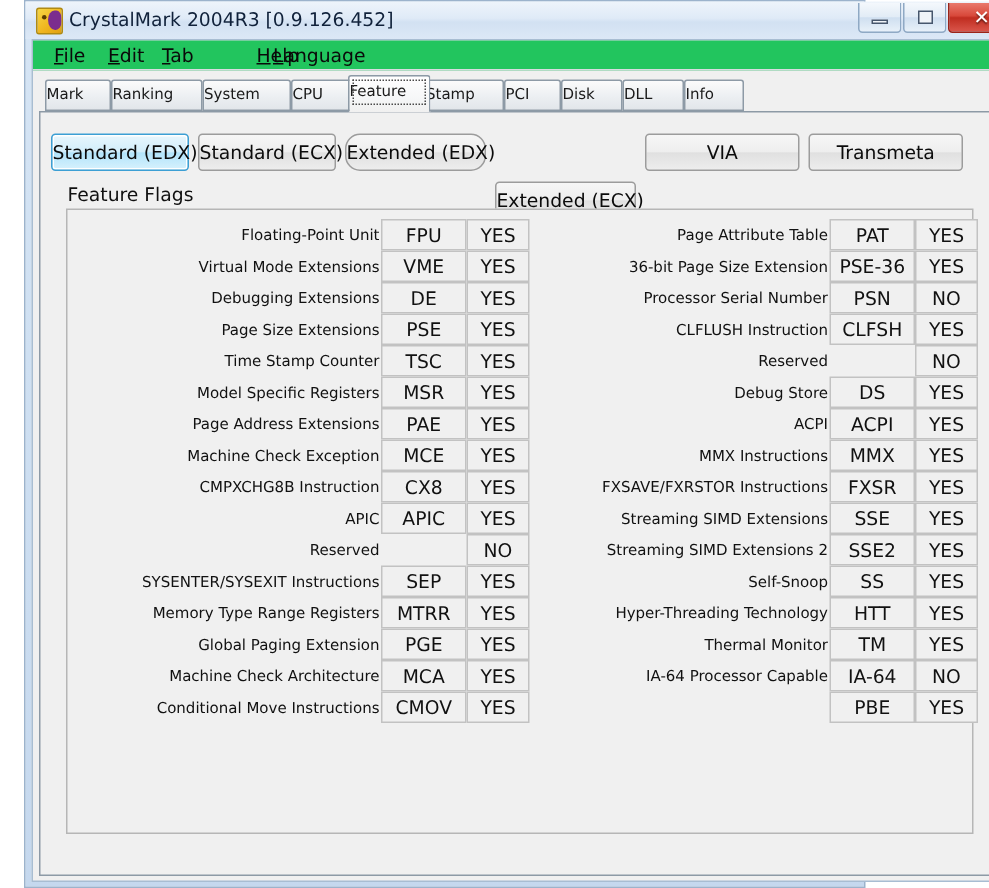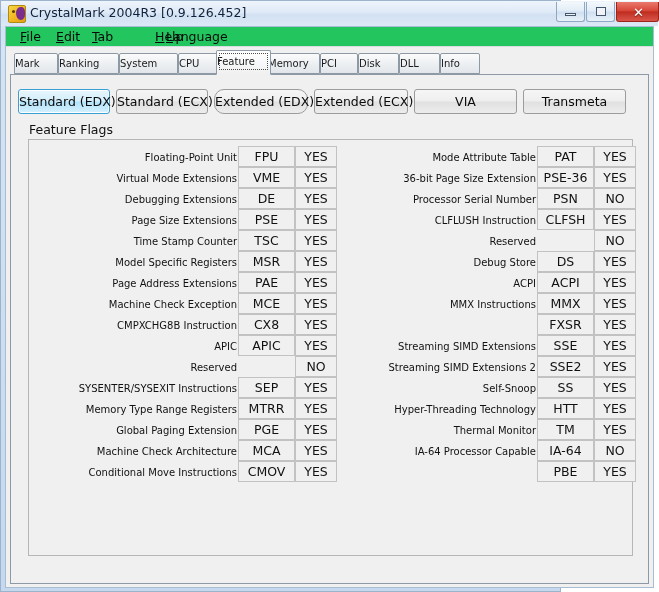--- a/index.html
+++ b/index.html
@@ -8,21 +8,21 @@
   }
   body {
     width: 659px; height: 592px;
     font-family: "DejaVu Sans", "Liberation Sans", sans-serif;
     font-size: 12px;
     overflow: hidden;
   }
 
   
   #window {
-    position: absolute; left: 0; top: 0;
+    position: absolute; left: 16px; top: 0;
     width: 561px; height: 592px;
     background: linear-gradient(to bottom, #d6e5f5 0%, #cfe0f2 40%, #c5d8ee 100%);
     box-sizing: border-box;
     border: 1px solid #9cb3cc;
     text-decoration: underline;
   }
 
   
   #titlebar {
     position: absolute; left: 0; top: 0;
@@ -260,34 +260,34 @@
         <div class="menu-item" style="left: 117px; margin-left: 28px;"><u>H</u>elp</div>
         <div class="menu-item" style="left: 156px;"><u>L</u>anguage</div>
       </div>
 
     <div id="tabstrip">
         <div class="tab" style="left: 4px; width: 44px;"><span>Mark</span></div>
         <div class="tab" style="left: 48px; width: 61px;"><span>Ranking</span></div>
         <div class="tab" style="left: 109px; width: 59px;"><span>System</span></div>
         <div class="tab" style="left: 168px; width: 42px;"><span>CPU</span></div>
         <div class="tab selected" style="left: 206px; width: 55px;"><span>Feature</span><span class="focusring"></span></div>
-        <div class="tab" style="left: 257px; width: 53px;"><span>Memory</span></div>
+        <div class="tab" style="left: 257px; width: 53px;"><span>Stamp</span></div>
         <div class="tab" style="left: 310px; width: 38px;"><span>PCI</span></div>
         <div class="tab" style="left: 348px; width: 41px;"><span>Disk</span></div>
         <div class="tab" style="left: 389px; width: 41px;"><span>DLL</span></div>
         <div class="tab" style="left: 430px; width: 40px;"><span>Info</span></div>
       </div>
 
     <div id="tabpage">
 
       <div id="button-row">
           <div class="pbtn active" style="left: 7px; width: 92px;">Standard (EDX)</div>
           <div class="pbtn" style="left: 105px; width: 92px;">Standard (ECX)</div>
           <div class="pbtn" style="left: 203px; width: 94px; border-radius: 10px;">Extended (EDX)</div>
-          <div class="pbtn" style="left: 303px; width: 94px;">Extended (ECX)</div>
+          <div class="pbtn" style="left: 303px; width: 94px; margin-top: 32px;">Extended (ECX)</div>
           <div class="pbtn" style="left: 403px; width: 103px;">VIA</div>
           <div class="pbtn" style="left: 512px; width: 103px;">Transmeta</div>
         </div>
 
       <div id="group-label">Feature Flags</div>
 
       <div id="flags-panel">
         <div class="col" id="col-left">
             <div class="frow">
               <div class="fname">Floating-Point Unit</div>
@@ -365,21 +365,21 @@
               <div class="fval">YES</div>
             </div>
             <div class="frow">
               <div class="fname">Conditional Move Instructions</div>
               <div class="fabbr">CMOV</div>
               <div class="fval">YES</div>
             </div>
           </div>
         <div class="col" id="col-right">
             <div class="frow">
-              <div class="fname">Mode Attribute Table</div>
+              <div class="fname">Page Attribute Table</div>
               <div class="fabbr">PAT</div>
               <div class="fval">YES</div>
             </div>
             <div class="frow">
               <div class="fname">36-bit Page Size Extension</div>
               <div class="fabbr">PSE-36</div>
               <div class="fval">YES</div>
             </div>
             <div class="frow">
               <div class="fname">Processor Serial Number</div>
@@ -405,20 +405,21 @@
               <div class="fname">ACPI</div>
               <div class="fabbr">ACPI</div>
               <div class="fval">YES</div>
             </div>
             <div class="frow">
               <div class="fname">MMX Instructions</div>
               <div class="fabbr">MMX</div>
               <div class="fval">YES</div>
             </div>
             <div class="frow">
+              <div class="fname">FXSAVE/FXRSTOR Instructions</div>
               <div class="fabbr">FXSR</div>
               <div class="fval">YES</div>
             </div>
             <div class="frow">
               <div class="fname">Streaming SIMD Extensions</div>
               <div class="fabbr">SSE</div>
               <div class="fval">YES</div>
             </div>
             <div class="frow">
               <div class="fname">Streaming SIMD Extensions 2</div>

